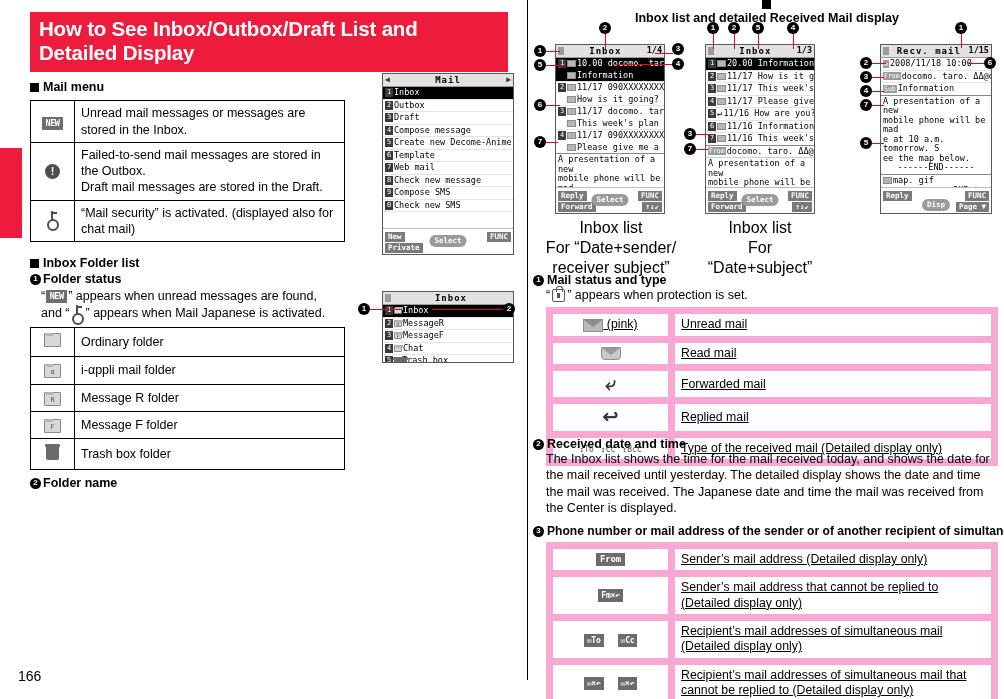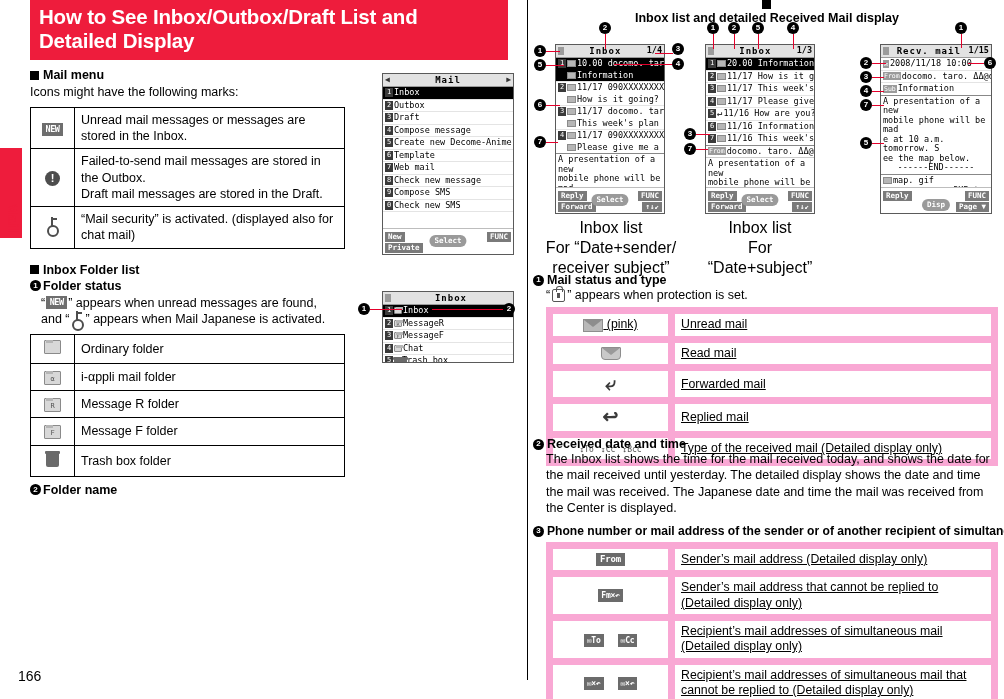--- a/index.html
+++ b/index.html
@@ -50,21 +50,21 @@
   .col-divider {
     position: absolute;
     left: 527px; top: 0px;
     width: 1px; height: 680px;
     background: #000;
   }
 
   
   .left-col {
     position: absolute;
-    left: 30px; top: 0px;
+    left: 30px; top: 12px;
     width: 490px;
   }
   .title-banner {
     background: #ee1c3c;
     color: #fff;
     font-size: 20.5px;
     font-weight: bold;
     line-height: 1.18;
     padding: 5px 9px 7px 9px;
     width: 478px;
@@ -481,21 +481,20 @@
   <div class="col-divider"></div>
 
   <div class="left-col">
 
     <div class="title-banner">How to See Inbox/Outbox/Draft List and Detailed Display</div>
 
     <div class="sec-head">
       <span class="sq"></span>
       <span>Mail menu</span>
     </div>
-    <div class="body-text">Icons might have the following marks:</div>
 
     <table class="icon-table t1">
       <tbody>
           <tr>
         <td class="ic">
           <span class="ic-new">NEW</span>
         </td>
         <td>Unread mail messages or messages are stored in the Inbox.</td>
       </tr>
       <tr>

